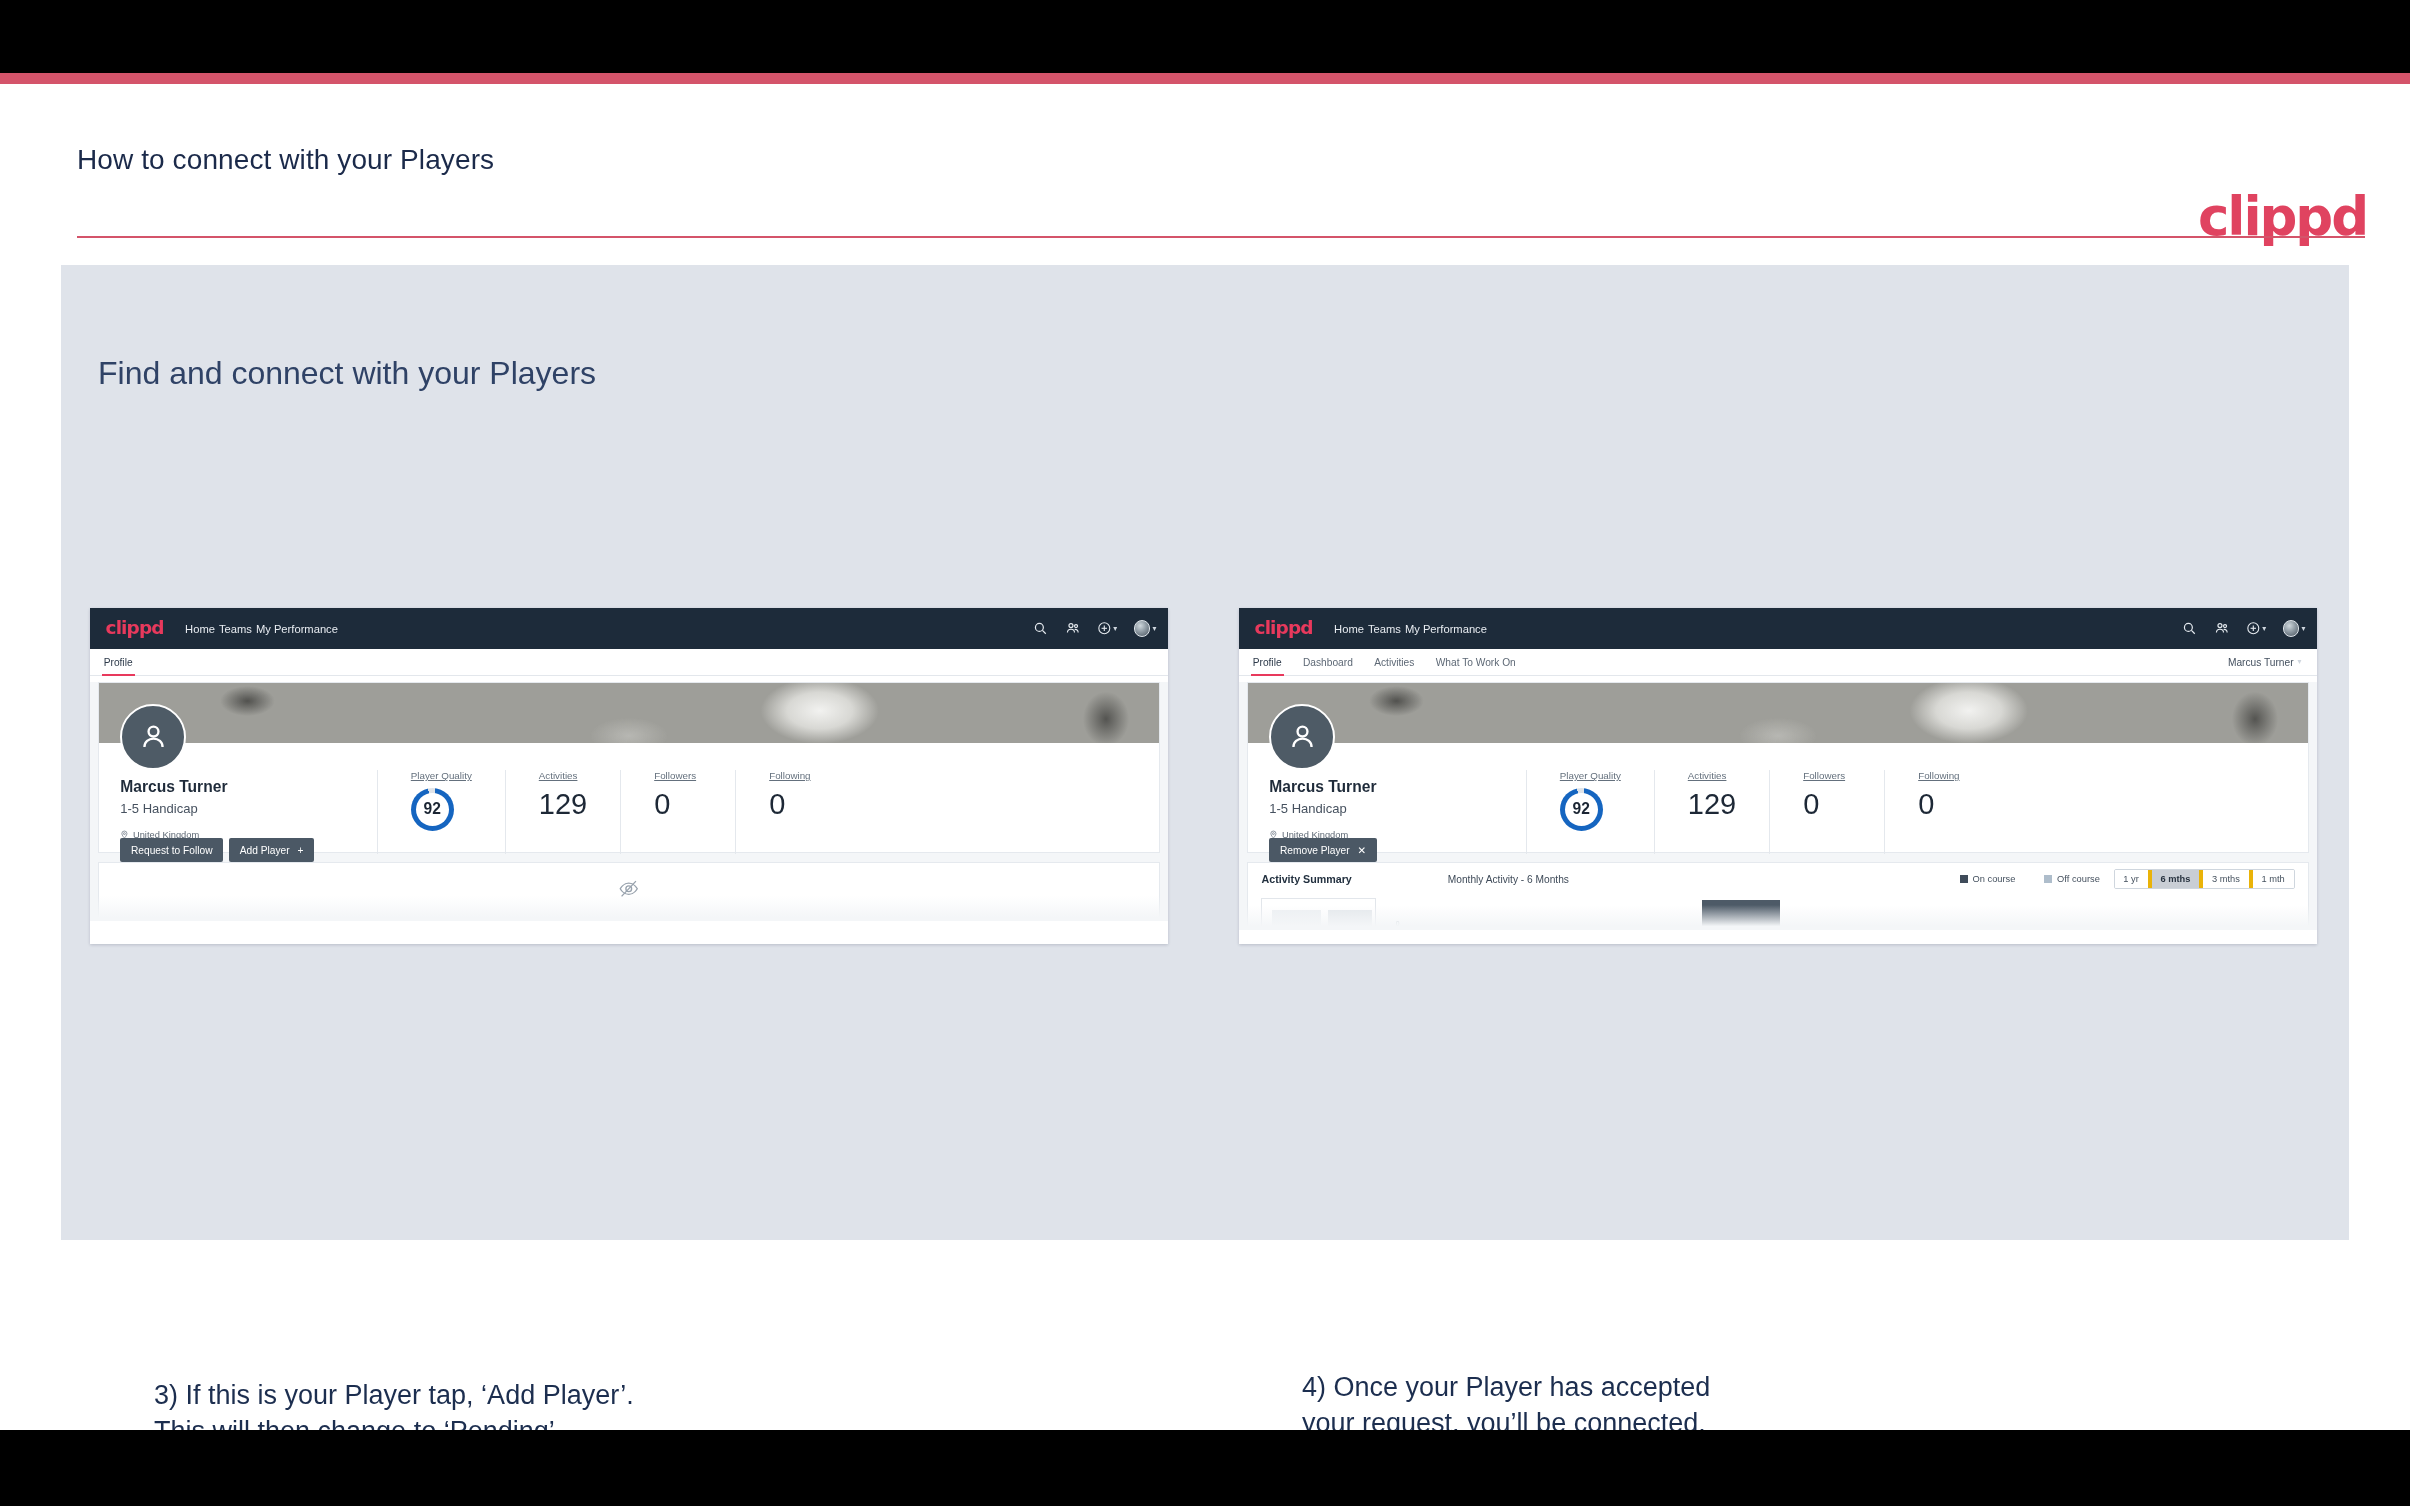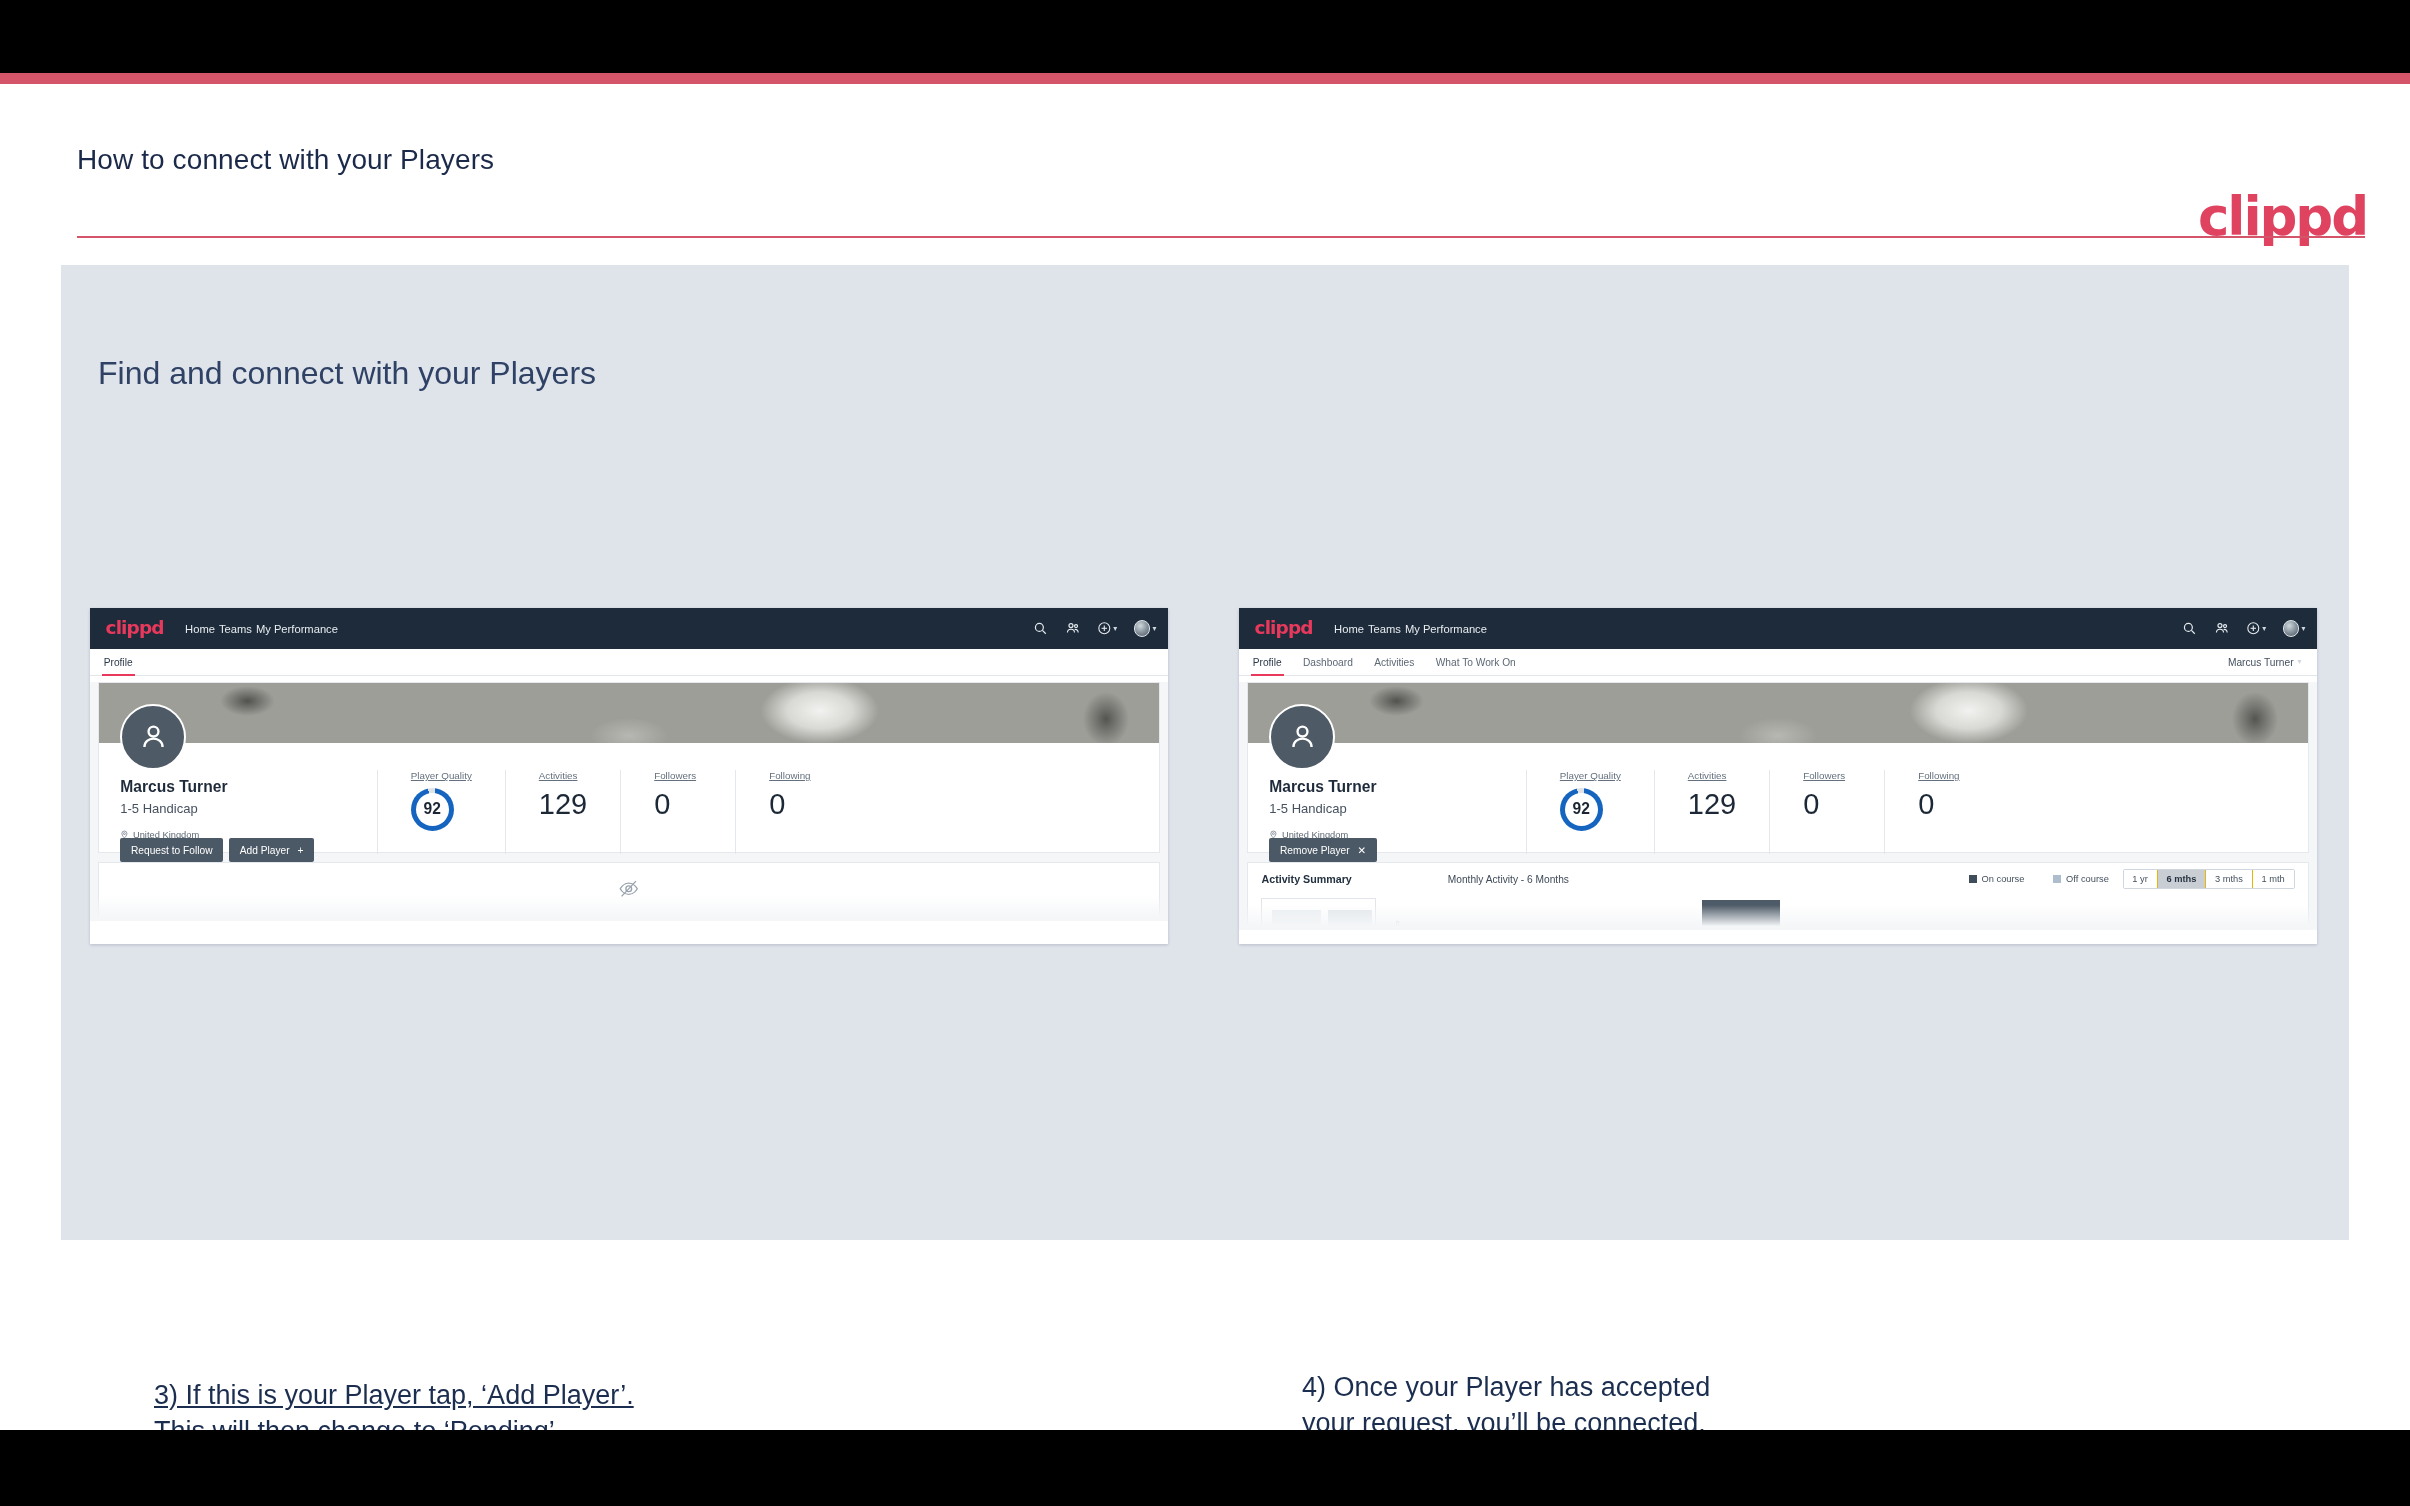--- a/index.html
+++ b/index.html
@@ -198,21 +198,21 @@
   }
   .act-title { font-size: 10.7px; font-weight: 700; color: #22303f; }
   .act-sub { font-size: 10.2px; color: #3e4a58; margin-left: 96px; }
   .act-right { margin-left: auto; display: flex; align-items: center; gap: 13.7px; }
   .legend { display: flex; align-items: center; gap: 29px; }
   .legend-item { display: flex; align-items: center; gap: 4.9px; font-size: 9.3px; color: #44505e; }
   .lg-swatch { width: 7.8px; height: 7.8px; }
   .range-group { display: flex; border: 1px solid #cfd6de; border-radius: 2px; overflow: hidden; }
   .range-btn {
     font-size: 9.3px; color: #46525f; padding: 3.9px 8.8px; background: #fff;
-    border-right: 1px solid #eab308;
+    border-right: 4px solid #eab308;
   }
   .range-btn:last-child { border-right: none; }
   .range-btn.active { background: #c9ced5; color: #27323f; font-weight: 700; }
   .act-chart { position: relative; height: 33px; padding: 0 13.7px; }
   .mini-legend-box {
     position: absolute; left: 13.7px; top: 2px; width: 115px; height: 31px;
     border: 1px solid #e2e6eb; background: #fff;
   }
   .mini-legend-box .ph { position: absolute; top: 11.7px; height: 15.6px; background: #eceff2; }
   .mini-legend-box .ph.a { left: 9.8px; width: 49px; }
@@ -229,21 +229,21 @@
     position: absolute; left: 0; right: 0; bottom: 0; height: 25px;
     background: linear-gradient(to bottom, rgba(244,246,248,0), #f4f6f8 85%);
     pointer-events: none;
   }
 
   
   .caption {
     position: absolute;
     font-size: 27px; line-height: 1.32; color: #1c2e4f; font-weight: 400;
   }
-  .caption.left  { left: 93px;  top: 1113px; text-decoration: underline; }
+  .caption.left  { left: 93px;  top: 1113px; }
   .caption.right { left: 1241px; top: 1105px; }
 
   .copyright {
     position: absolute; left: 61px; top: 1359px;
     font-size: 19.5px; color: #9aa3ae;
   }
 </style>
 </head>
 <body>
 

